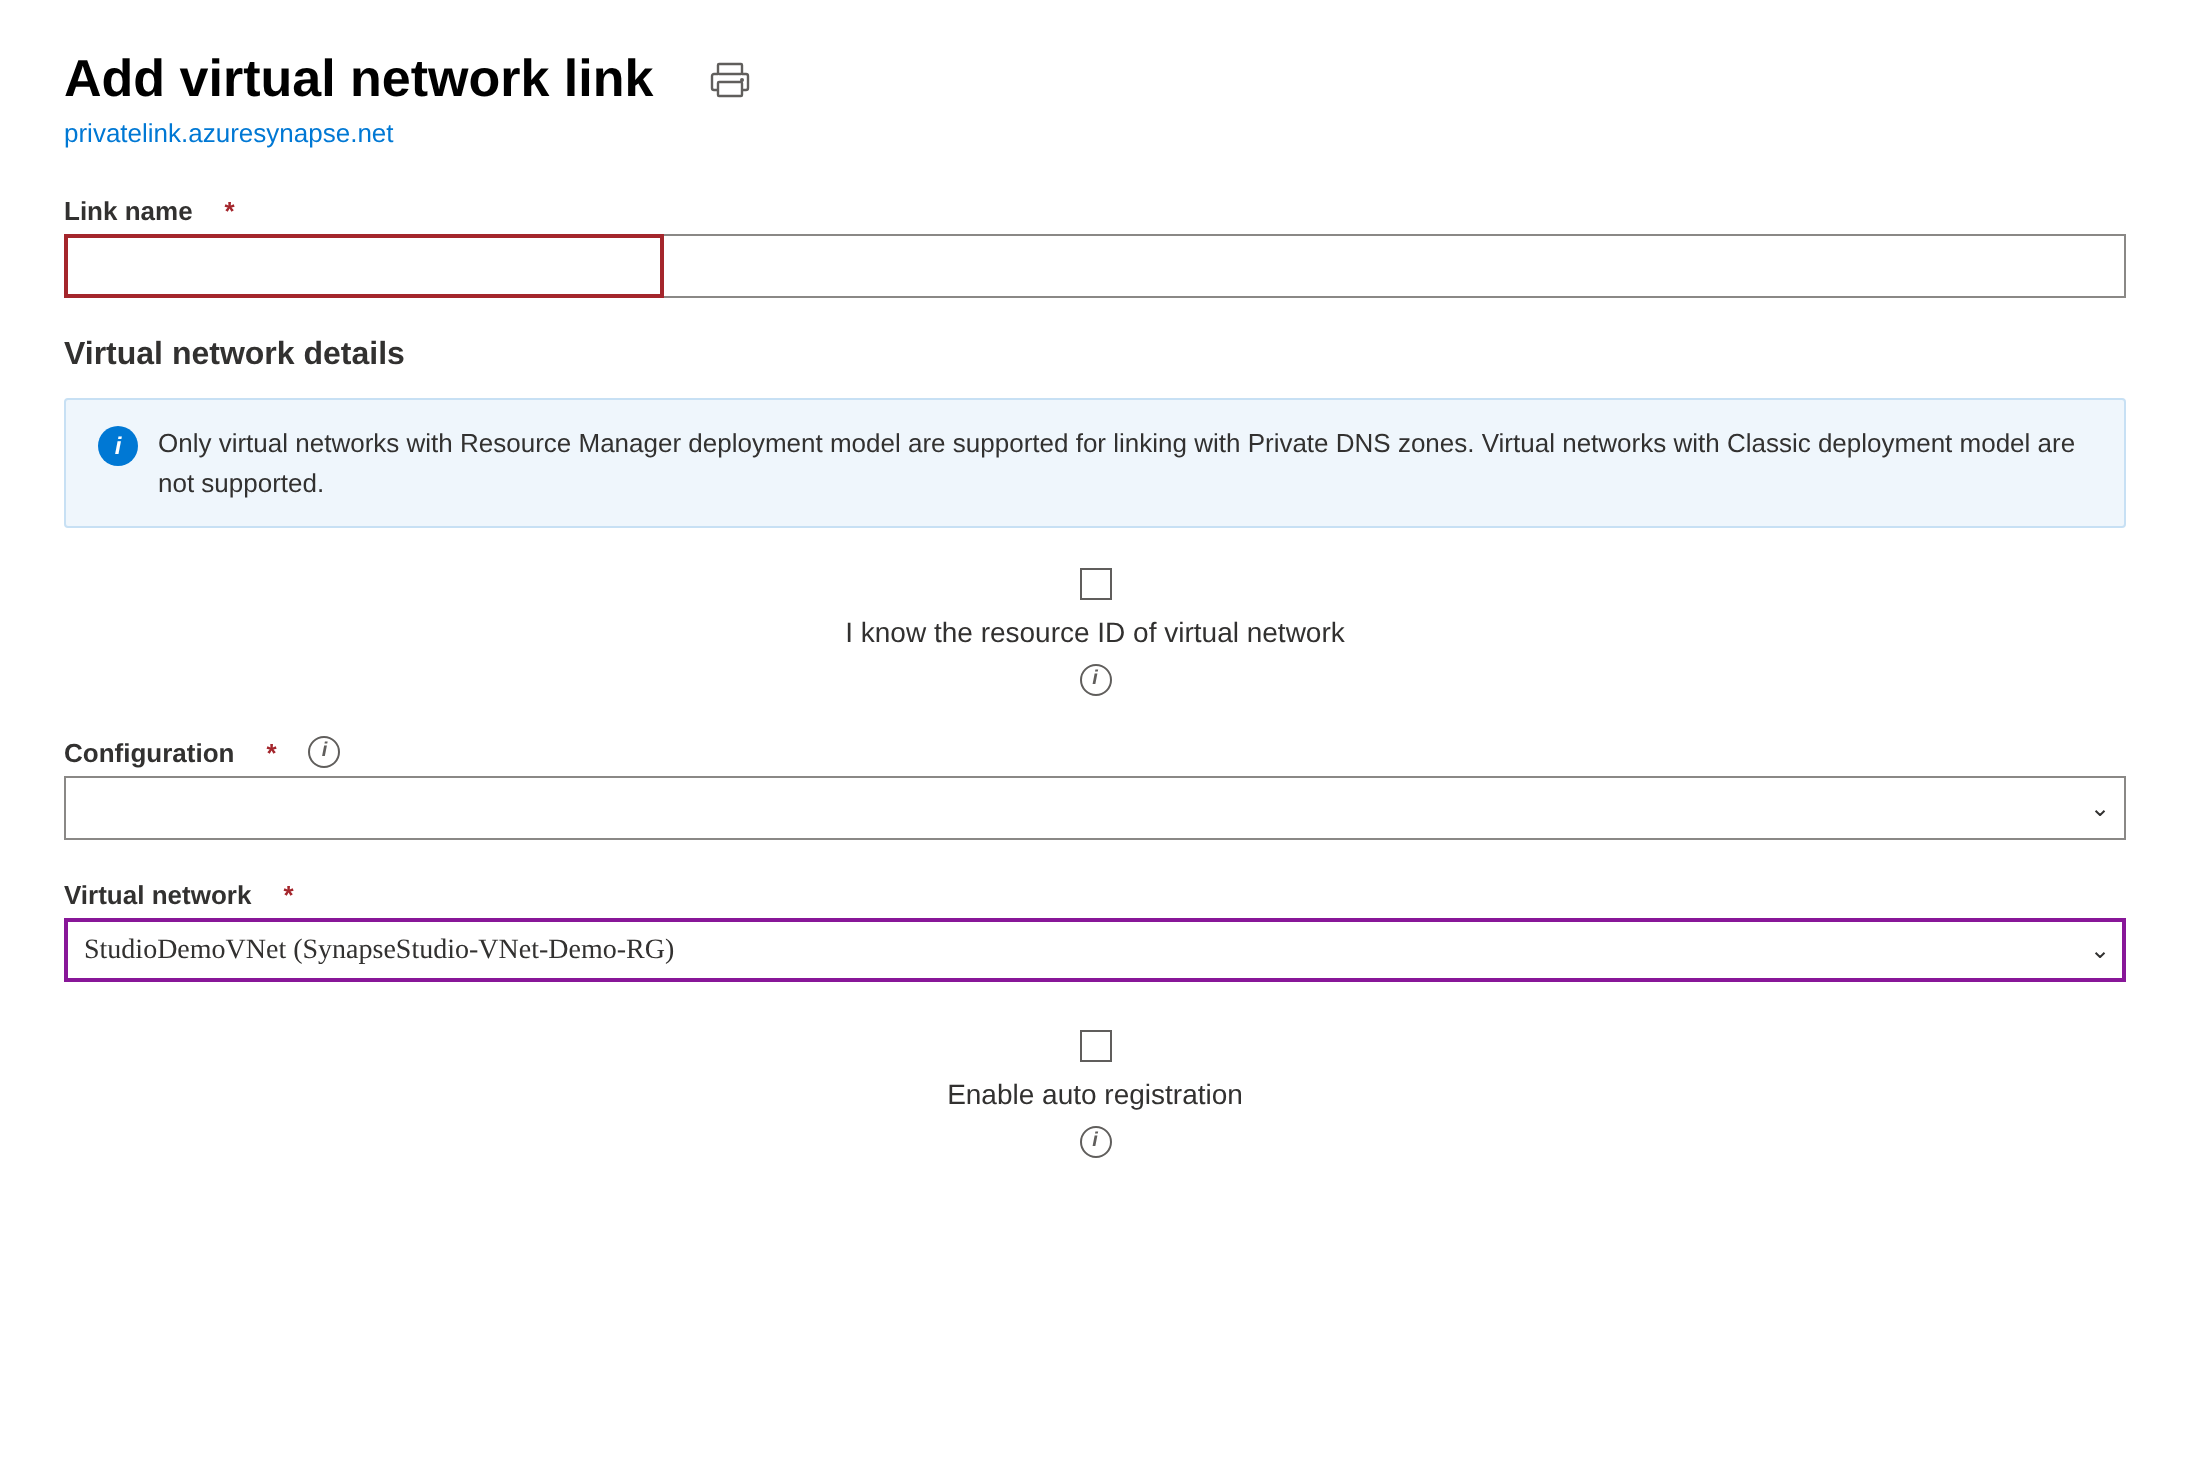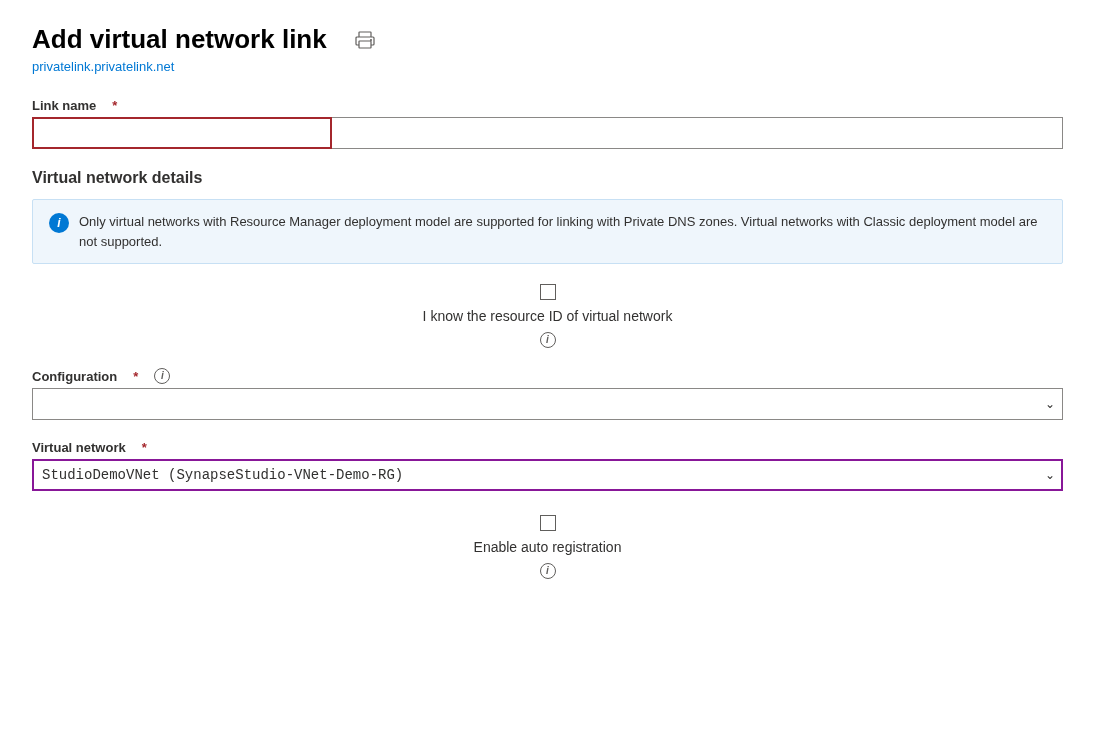--- a/index.html
+++ b/index.html
@@ -169,21 +169,21 @@
       position: relative;
       width: 100%;
     }
 
     .select-dropdown {
       width: 100%;
       height: 32px;
       border: 1px solid #8a8886;
       padding: 0 32px 0 8px;
       font-size: 14px;
-      font-family: Liberation Mono, monospace;
+      font-family: Liberation Serif, serif;
       color: #323130;
       background: #ffffff;
       appearance: none;
       -webkit-appearance: none;
       cursor: pointer;
       outline: none;
     }
 
     .select-dropdown.active-border {
       border: 2px solid #881798;
@@ -226,21 +226,21 @@
       <svg width="20" height="20" viewBox="0 0 20 20" fill="none" xmlns="http://www.w3.org/2000/svg">
         <rect x="4" y="2" width="12" height="5" rx="0.5" stroke="#605e5c" stroke-width="1.2" fill="none"></rect>
         <rect x="4" y="11" width="12" height="7" rx="0.5" stroke="#605e5c" stroke-width="1.2" fill="none"></rect>
         <path d="M4 7H2a1 1 0 0 0-1 1v6a1 1 0 0 0 1 1h2" stroke="#605e5c" stroke-width="1.2" fill="none"></path>
         <path d="M16 7h2a1 1 0 0 1 1 1v6a1 1 0 0 1-1 1h-2" stroke="#605e5c" stroke-width="1.2" fill="none"></path>
         <circle cx="16" cy="10" r="1" fill="#605e5c"></circle>
       </svg>
     </span>
   </div>
 
-  <a class="subtitle-link" href="#">privatelink.privatelink.net</a>
+  <a class="subtitle-link" href="#">privatelink.azuresynapse.net</a>
 
   <div class="field-group">
     <div class="field-label">
       <span>Link name</span>
       <span class="required-star">*</span>
     </div>
     <div style="display:flex; align-items:center;">
       <input type="text" class="link-name-input" value="" placeholder="" style="">
       <div style="flex:1; height:32px; border:1px solid #8a8886; border-left:none; background:#fff;"></div>
     </div>

